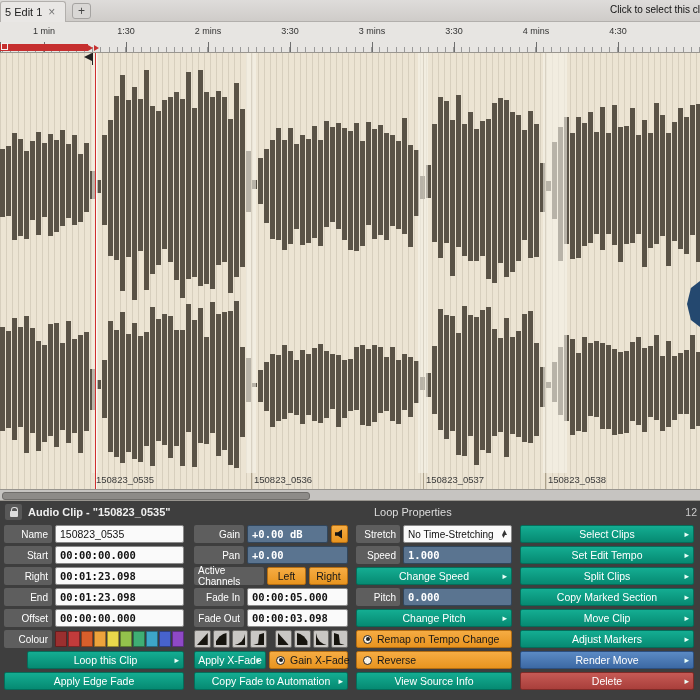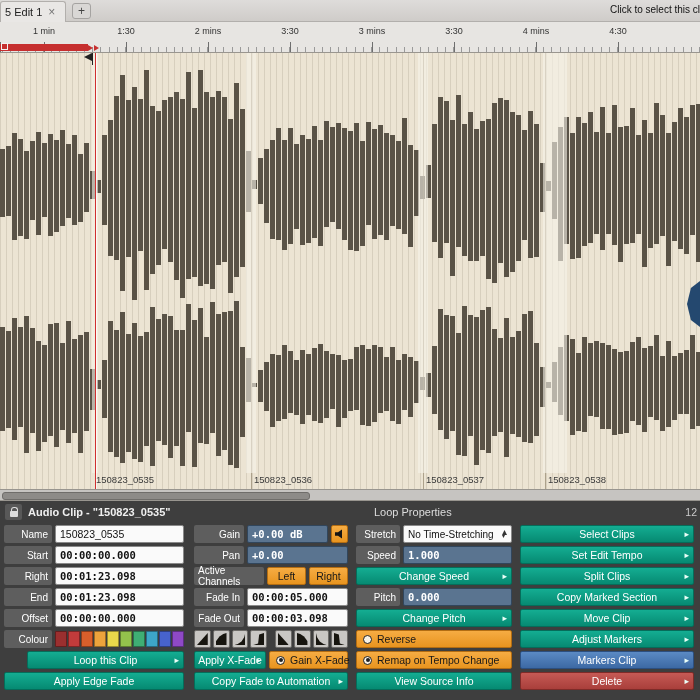--- a/index.html
+++ b/index.html
@@ -551,31 +551,31 @@
       <div class="val slate mono">0.000</div>
     </div>
     <div class="row">
       <div class="btn">
         <span>Change Pitch</span>
         <span class="arr">▸</span>
       </div>
     </div>
     <div class="row">
       <div class="btn orange left-al">
+        <span class="radio on"></span>
+        <span>Remap on Tempo Change</span>
+      </div>
+    </div>
+    <div class="row">
+      <div class="btn orange left-al">
         <span class="radio"></span>
         <span>Reverse</span>
       </div>
     </div>
     <div class="row">
-      <div class="btn orange left-al">
-        <span class="radio on"></span>
-        <span>Remap on Tempo Change</span>
-      </div>
-    </div>
-    <div class="row">
       <div class="btn">
         <span>View Source Info</span>
       </div>
     </div>
   </div>
 
   <div class="col" style="left:520px;width:174px">
     <div class="row">
       <div class="btn">
         <span>Select Clips</span>
@@ -607,21 +607,21 @@
       </div>
     </div>
     <div class="row">
       <div class="btn">
         <span>Adjust Markers</span>
         <span class="arr">▸</span>
       </div>
     </div>
     <div class="row">
       <div class="btn blue">
-        <span>Markers Clip</span>
+        <span>Render Move</span>
         <span class="arr">▸</span>
       </div>
     </div>
     <div class="row">
       <div class="btn red">
         <span>Delete</span>
         <span class="arr">▸</span>
       </div>
     </div>
   </div>

